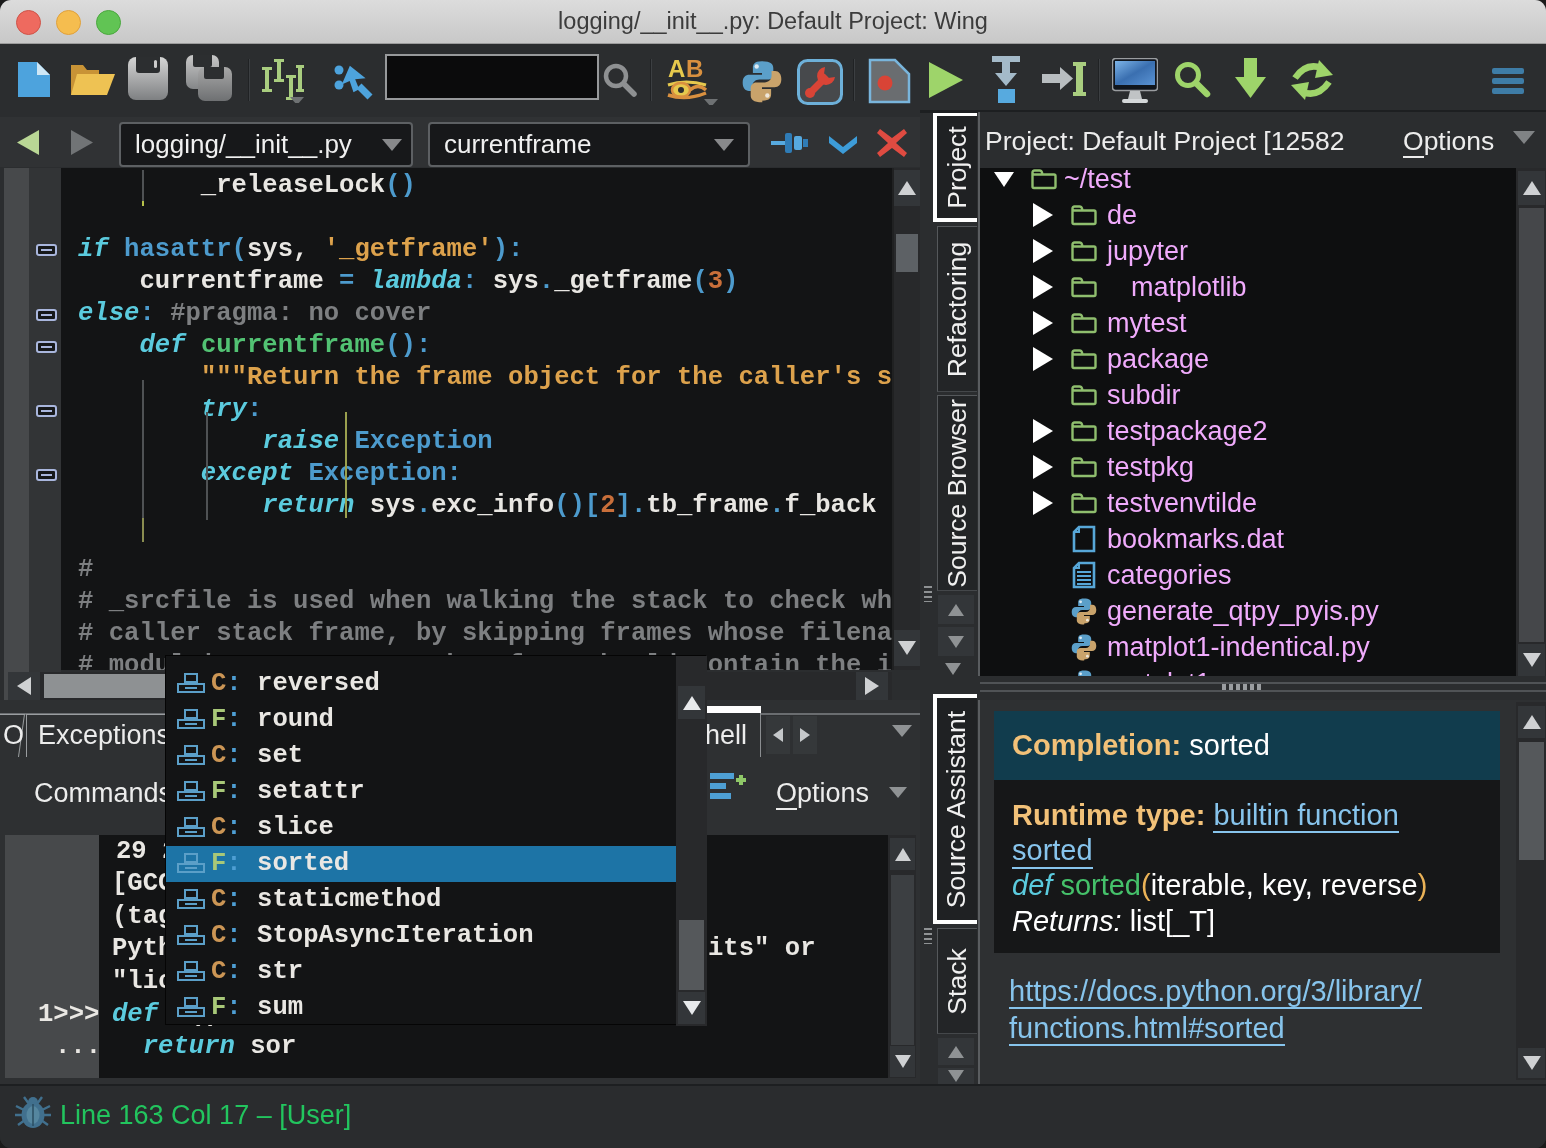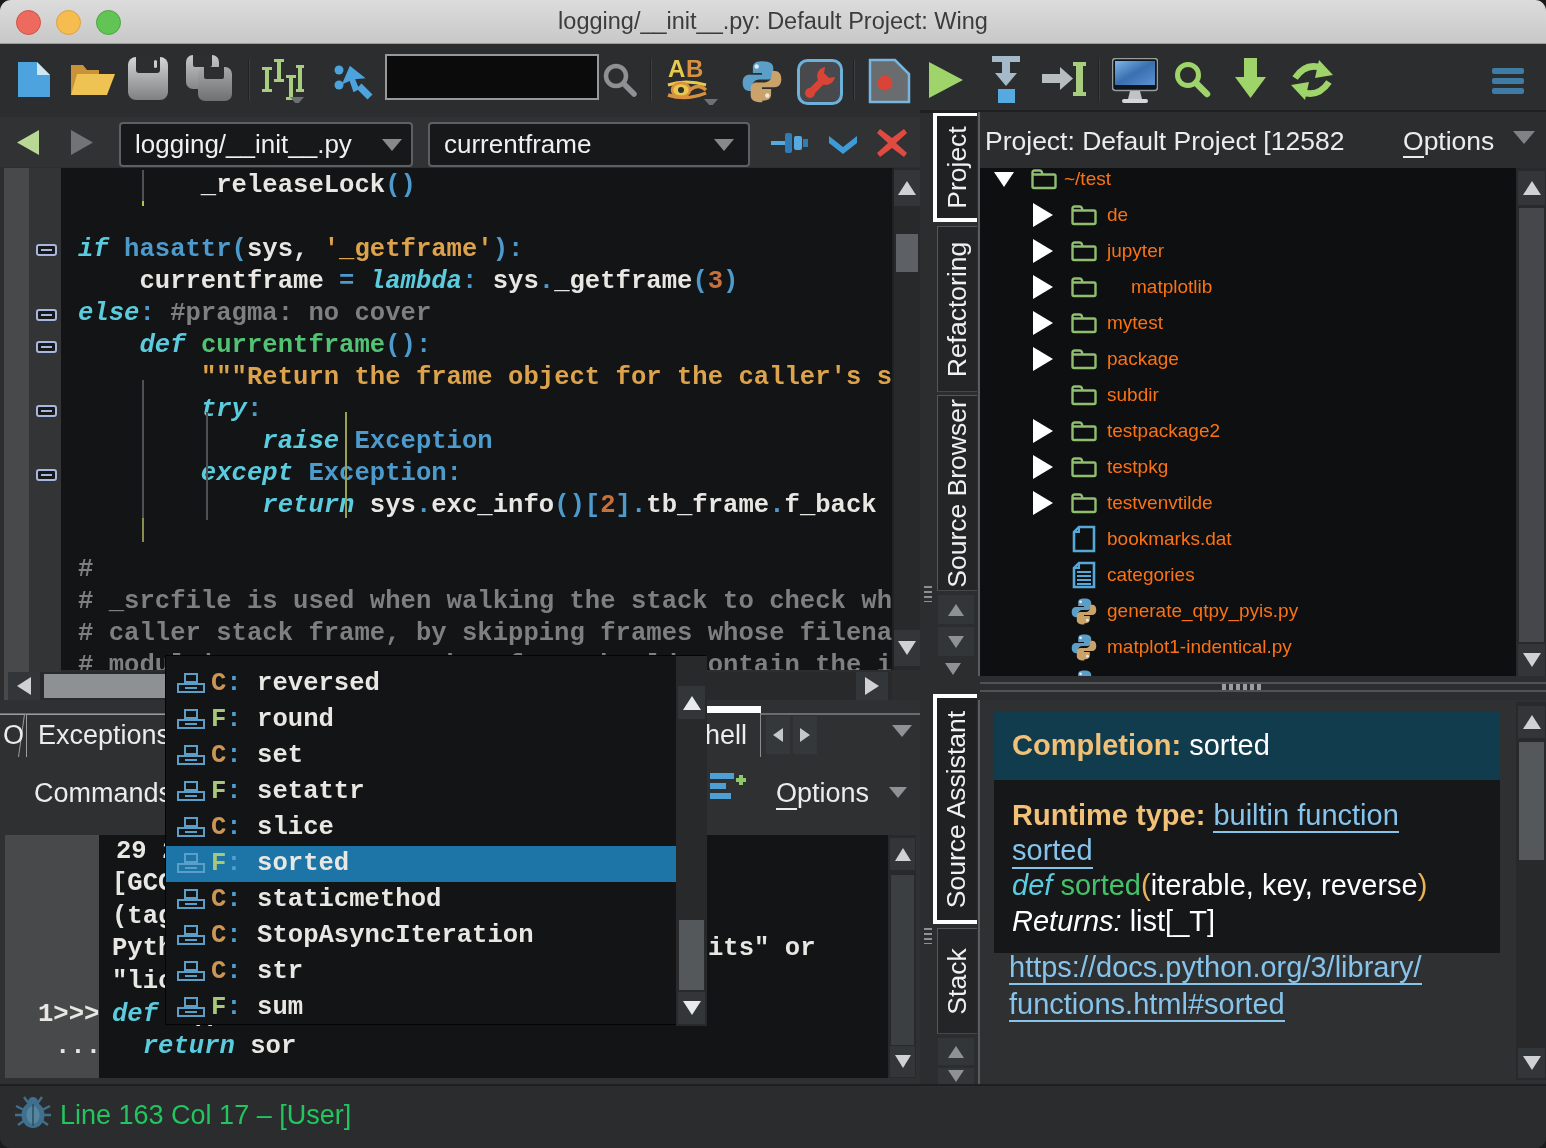--- a/index.html
+++ b/index.html
@@ -8,21 +8,21 @@
 .abs{position:absolute;}
 .mono{font-family:"Liberation Mono",monospace;font-size:25.6px;white-space:pre;color:#e9e7e3;font-weight:bold;}
 .ui{color:#ececec;}
 .k{color:#5bcbde;font-style:italic;}
 .bl{color:#4d9bcd;}
 .st{color:#dda24c;}
 .cm{color:#7d7f81;}
 .gr{color:#52c273;}
 .nu{color:#c96f3a;}
 .cline{position:absolute;left:17px;height:32px;line-height:32px;}
-.trow{position:absolute;height:36px;line-height:36px;color:#f97316;font-size:19px;white-space:nowrap;}
+.trow{position:absolute;height:36px;line-height:36px;color:#f0abfc;font-size:27px;white-space:nowrap;}
 .prow{position:absolute;height:36px;line-height:36px;white-space:nowrap;}
 .vtab{position:absolute;display:flex;align-items:center;justify-content:center;background:#232527;}
 .vtab span{transform:rotate(-90deg);white-space:nowrap;color:#f0f0f0;font-size:26.5px;display:block;}
 .vtab.active{border-left:4px solid #fff;border-top:4px solid #fff;border-bottom:4px solid #fff;background:#1f2123;}
 .vtab.inactive{border-left:1px solid #55585b;border-top:1px solid #55585b;border-bottom:1px solid #44474a;}
 .sbtn{position:absolute;background:#333639;display:flex;align-items:center;justify-content:center;}
 .fold{position:absolute;width:21px;height:12px;border:2px solid #a9b6dd;border-radius:3px;background:#16181a;}
 .fold:after{content:"";position:absolute;left:3px;right:3px;top:3px;height:2px;background:#a9b6dd;}
 .guide{position:absolute;width:2px;background:#4f5254;}
 </style>
@@ -437,21 +437,21 @@
 <div class="abs" style="left:1222px;top:684px;width:40px;height:6px;background:repeating-linear-gradient(90deg,#9a9da0 0 4px,#2b2d2f 4px 7px);"></div>
 
 <div class="abs" style="left:978px;top:700px;width:568px;height:384px;background:#2e3032;border-left:2px solid #5a5d60;"></div>
 <div class="abs" style="left:994px;top:711px;width:506px;height:242px;background:#161718;"></div>
 <div class="abs" style="left:994px;top:711px;width:506px;height:69px;background:#113c4d;"></div>
 <div class="abs" style="left:1012px;top:729px;font-size:29px;color:#f2c178;font-weight:bold;">Completion: <span style="color:#fff;font-weight:normal;">sorted</span></div>
 <div class="abs" style="left:1012px;top:799px;font-size:29px;color:#f2c178;font-weight:bold;white-space:nowrap;">Runtime type: <span></span><span style="color:#87c4ec;font-weight:normal;border-bottom:2px solid #87c4ec;">builtin function</span></div>
 <div class="abs" style="left:1012px;top:834px;font-size:29px;color:#87c4ec;border-bottom:2px solid #87c4ec;">sorted</div>
 <div class="abs" style="left:1012px;top:869px;font-size:29px;color:#fff;white-space:nowrap;"><span style="color:#5bcbde;font-style:italic;">def </span><span style="color:#45c16a;">sorted</span><span style="color:#eab257;">(</span>iterable, key, reverse<span style="color:#eab257;">)</span></div>
 <div class="abs" style="left:1012px;top:905px;font-size:29px;color:#fff;white-space:nowrap;"><span style="font-style:italic;">Returns:</span> list[_T]</div>
-<div class="abs" style="left:1009px;top:949px;font-size:29px;color:#87c4ec;line-height:37px;"><span style="border-bottom:2px solid #87c4ec;">https://docs.python.org/3/library/</span><br><span style="border-bottom:2px solid #87c4ec;">functions.html#sorted</span></div>
+<div class="abs" style="left:1009px;top:973px;font-size:29px;color:#87c4ec;line-height:37px;"><span style="border-bottom:2px solid #87c4ec;">https://docs.python.org/3/library/</span><br><span style="border-bottom:2px solid #87c4ec;">functions.html#sorted</span></div>
 
 <div class="abs" style="left:1516px;top:702px;width:30px;height:378px;background:#28292b;"></div>
 <div class="sbtn" style="left:1518px;top:706px;width:27px;height:32px;">
       <svg width="20" height="16">
         <polygon points="10,1 19,15 1,15" fill="#cfd1d3"></polygon>
       </svg>
     </div>
 <div class="abs" style="left:1519px;top:742px;width:25px;height:118px;background:#55585b;"></div>
 <div class="sbtn" style="left:1518px;top:1048px;width:27px;height:30px;">
       <svg width="20" height="16">

